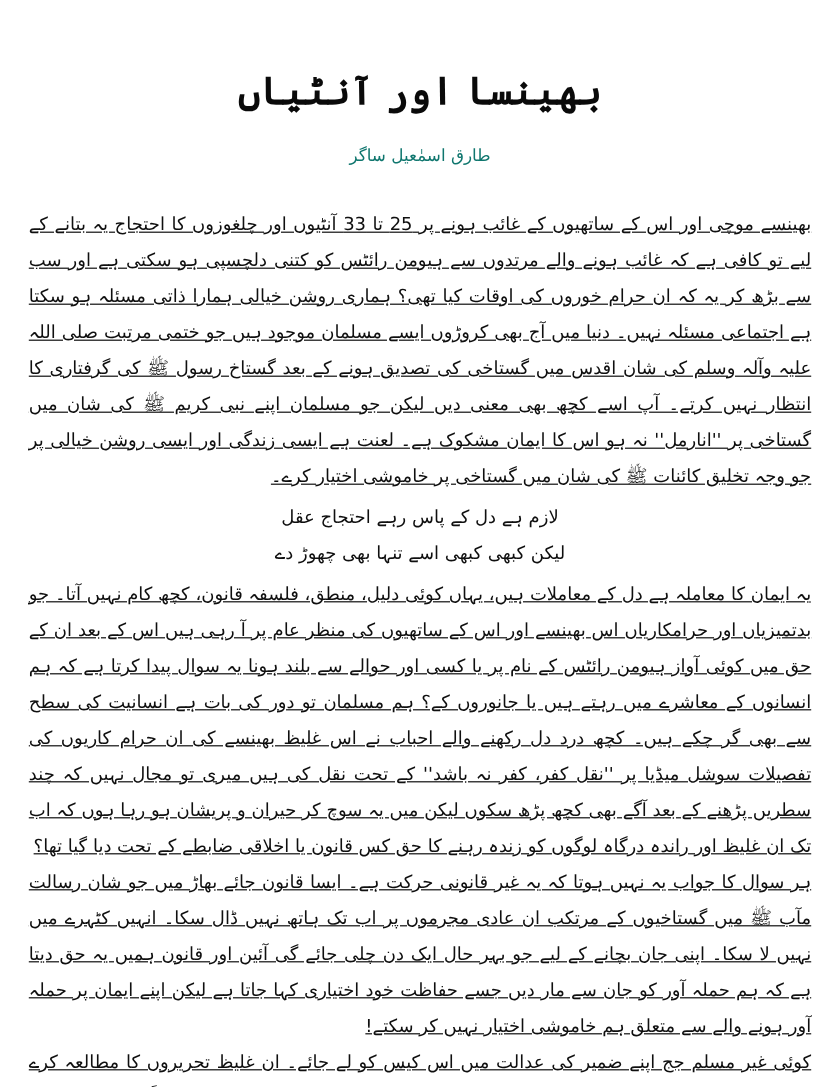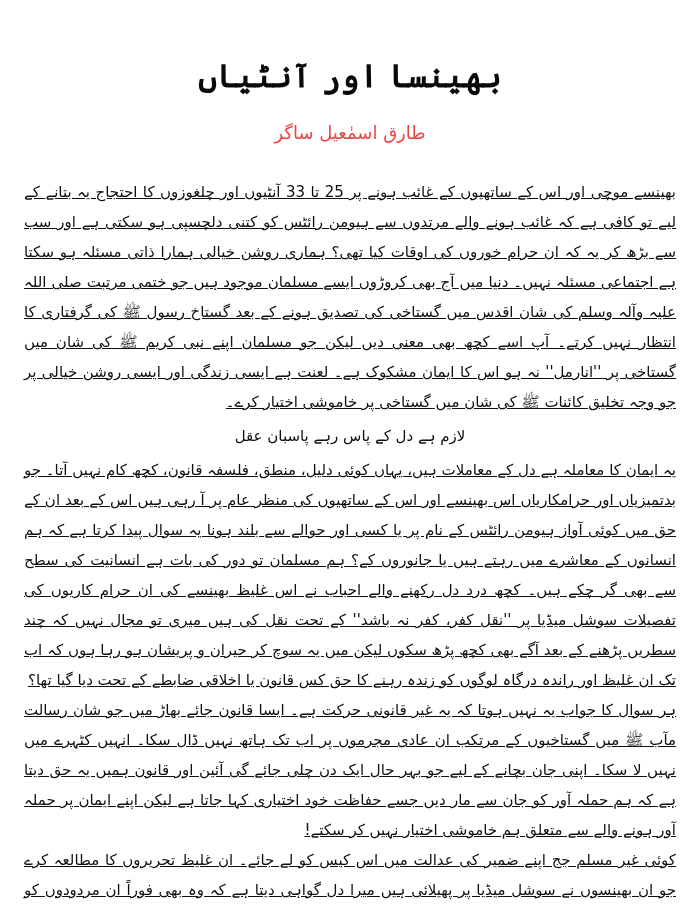--- a/index.html
+++ b/index.html
@@ -25,23 +25,23 @@
   .title {
     font-family: "DejaVu Serif", serif;
     font-weight: 700;
     font-size: 32px;
     line-height: 1.5;
     margin: 0;
     color: #0a0a0a;
   }
   .author {
     font-family: "DejaVu Sans", sans-serif;
-    font-size: 18px;
+    font-size: 14px;
     margin-top: 22px;
-    color: #ef4444;
+    color: #0f766e;
   }
   .body-text {
     margin: 34px 24px 0 24px;
     font-size: 15px;
     line-height: 30px;
     text-align: justify;
   }
   .body-text p {
     margin: 0;
     text-align: justify;
@@ -64,21 +64,22 @@
   <div class="header">
     <h1 class="title">بھینسا اور آنٹیاں</h1>
     <div class="author">طارق اسمٰعیل ساگر</div>
   </div>
 
   <div class="body-text">
 
     <p>بھینسے موچی اور اس کے ساتھیوں کے غائب ہونے پر 25 تا 33 آنٹیوں اور چلغوزوں کا احتجاج یہ بتانے کے لیے تو کافی ہے کہ غائب ہونے والے مرتدوں سے ہیومن رائٹس کو کتنی دلچسپی ہو سکتی ہے اور سب سے بڑھ کر یہ کہ ان حرام خوروں کی اوقات کیا تھی؟ ہماری روشن خیالی ہمارا ذاتی مسئلہ ہو سکتا ہے اجتماعی مسئلہ نہیں۔ دنیا میں آج بھی کروڑوں ایسے مسلمان موجود ہیں جو ختمی مرتبت صلی اللہ علیہ وآلہ وسلم کی شان اقدس میں گستاخی کی تصدیق ہونے کے بعد گستاخ رسول ﷺ کی گرفتاری کا انتظار نہیں کرتے۔ آپ اسے کچھ بھی معنی دیں لیکن جو مسلمان اپنے نبی کریم ﷺ کی شان میں گستاخی پر ''انارمل'' نہ ہو اس کا ایمان مشکوک ہے۔ لعنت ہے ایسی زندگی اور ایسی روشن خیالی پر جو وجہ تخلیق کائنات ﷺ کی شان میں گستاخی پر خاموشی اختیار کرے۔</p>
 
     <div class="poetry">
-      <span class="verse">لازم ہے دل کے پاس رہے پاسبان عقل</span>
+      <span class="verse">لازم ہے دل کے پاس رہے احتجاج عقل</span>
+      <span class="verse">لیکن کبھی کبھی اسے تنہا بھی چھوڑ دے</span>
     </div>
 
     <p>یہ ایمان کا معاملہ ہے دل کے معاملات ہیں، یہاں کوئی دلیل، منطق، فلسفہ قانون، کچھ کام نہیں آتا۔ جو بدتمیزیاں اور حرامکاریاں اس بھینسے اور اس کے ساتھیوں کی منظر عام پر آ رہی ہیں اس کے بعد ان کے حق میں کوئی آواز ہیومن رائٹس کے نام پر یا کسی اور حوالے سے بلند ہونا یہ سوال پیدا کرتا ہے کہ ہم انسانوں کے معاشرے میں رہتے ہیں یا جانوروں کے؟ ہم مسلمان تو دور کی بات ہے انسانیت کی سطح سے بھی گر چکے ہیں۔ کچھ درد دل رکھنے والے احباب نے اس غلیظ بھینسے کی ان حرام کاریوں کی تفصیلات سوشل میڈیا پر ''نقل کفر، کفر نہ باشد'' کے تحت نقل کی ہیں میری تو مجال نہیں کہ چند سطریں پڑھنے کے بعد آگے بھی کچھ پڑھ سکوں لیکن میں یہ سوچ کر حیران و پریشان ہو رہا ہوں کہ اب تک ان غلیظ اور راندہ درگاہ لوگوں کو زندہ رہنے کا حق کس قانون یا اخلاقی ضابطے کے تحت دیا گیا تھا؟</p>
 
     <p>ہر سوال کا جواب یہ نہیں ہوتا کہ یہ غیر قانونی حرکت ہے۔ ایسا قانون جائے بھاڑ میں جو شان رسالت مآب ﷺ میں گستاخیوں کے مرتکب ان عادی مجرموں پر اب تک ہاتھ نہیں ڈال سکا۔ انہیں کٹہرے میں نہیں لا سکا۔ اپنی جان بچانے کے لیے جو بہر حال ایک دن چلی جائے گی آئین اور قانون ہمیں یہ حق دیتا ہے کہ ہم حملہ آور کو جان سے مار دیں جسے حفاظت خود اختیاری کہا جاتا ہے لیکن اپنے ایمان پر حملہ آور ہونے والے سے متعلق ہم خاموشی اختیار نہیں کر سکتے!</p>
 
     <p>کوئی غیر مسلم جج اپنے ضمیر کی عدالت میں اس کیس کو لے جائے۔ ان غلیظ تحریروں کا مطالعہ کرے جو ان بھینسوں نے سوشل میڈیا پر پھیلائی ہیں میرا دل گواہی دیتا ہے کہ وہ بھی فوراً ان مردودوں کو قتل کرنے کا حکم دے گا۔ استغفر اللہ! قرآن پاک کی آیات کے الفاظ بدل کر یہ گندے اور گھٹیا</p>
 
   </div>
 

